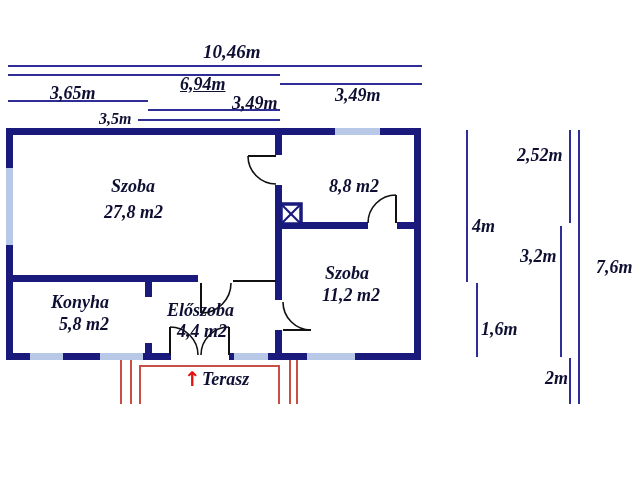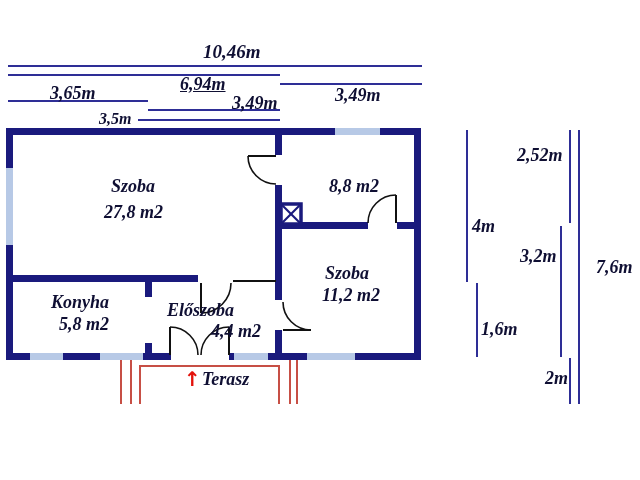--- a/index.html
+++ b/index.html
@@ -130,19 +130,19 @@
   </svg>
 
   <span class="lab" style="left:111px;top:177px;">Szoba</span>
   <span class="lab" style="left:104px;top:203px;">27,8 m2</span>
   <span class="lab" style="left:329px;top:177px;">8,8 m2</span>
   <span class="lab" style="left:325px;top:264px;">Szoba</span>
   <span class="lab" style="left:322px;top:286px;">11,2 m2</span>
   <span class="lab" style="left:51px;top:293px;">Konyha</span>
   <span class="lab" style="left:59px;top:315px;">5,8 m2</span>
   <span class="lab" style="left:167px;top:301px;font-style:italic;">Előszoba</span>
-  <span class="lab" style="left:177px;top:322px;margin-left:34px;">4,4 m2</span>
+  <span class="lab" style="left:177px;top:322px;">4,4 m2</span>
   <span class="arrow" style="left:184px;top:369px;">↑</span>
   <span class="lab" style="left:202px;top:370px;">Terasz</span>
   <span class="lab" style="left:195px;top:391px;margin-top:44px;">7 m2</span>
 
 
 </div>
 
 </body></html>

